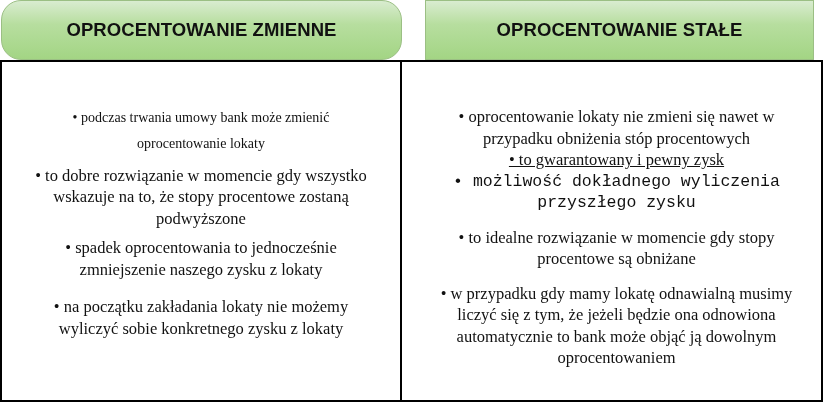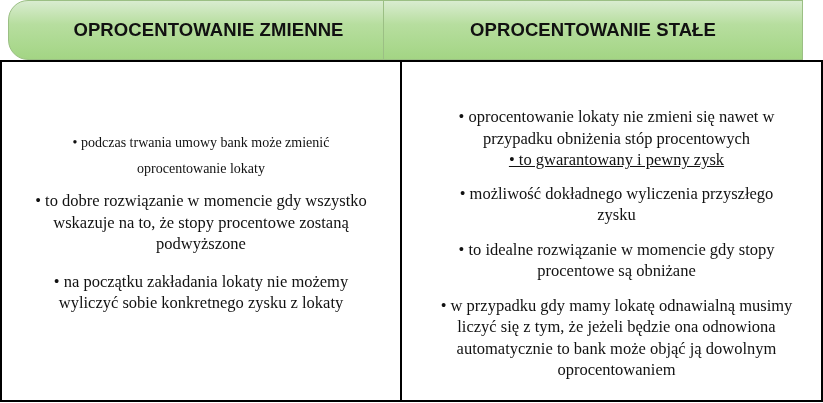--- a/index.html
+++ b/index.html
@@ -10,22 +10,22 @@
   }
   .header {
     position:absolute; top:0; height:60px;
     background: linear-gradient(to bottom, #d9ecd0 0%, #b7de9f 40%, #a3d584 100%);
     border:1px solid #9bbf84;
     box-sizing:border-box;
     display:flex; align-items:center; justify-content:center;
     font-family:"Liberation Sans", sans-serif; font-weight:bold;
     font-size:18.5px; color:#111; letter-spacing:0.1px;
   }
-  .h-left { left:8px; width:401px;border-radius:20px; }
-  .h-right { left:383px; width:420px; }
+  .h-left { left:1px; width:401px;border-radius:20px; }
+  .h-right { left:425px; width:389px; }
   .body-cell {
     position:absolute; top:60px; height:342px;
     box-sizing:border-box;
     border-top:2px solid #000;
     border-bottom:2px solid #000;
     display:flex; flex-direction:column; justify-content:center; align-items:center;
     font-family:"Liberation Serif", serif; color:#111; text-align:center;
   }
   .b-left { left:0; width:402px; border-left:2px solid #000; border-right:2px solid #000; padding:0 18px; }
   .b-right { left:402px; width:421px; border-right:2px solid #000; padding:0 12px 0 22px; justify-content:flex-start; padding-top:44px;text-align:center; }
@@ -37,26 +37,27 @@
 <body>
 
 <div class="table">
   <div class="header h-left">OPROCENTOWANIE ZMIENNE</div>
   <div class="header h-right">OPROCENTOWANIE STAŁE</div>
 
   <div class="body-cell b-left">
     <div class="items">
       <div class="item small" style="line-height:26px;width:260px;margin:0 auto;">• podczas trwania umowy bank może zmienić oprocentowanie lokaty</div>
       <div class="item" style="width:365px;margin:8px auto;">• to dobre rozwiązanie w momencie gdy wszystko wskazuje na to, że stopy procentowe zostaną podwyższone</div>
+      <div class="item" style="width:300px;margin:0 auto;">• spadek oprocentowania to jednocześnie zmniejszenie naszego zysku z lokaty</div>
       <div class="item" style="width:320px;margin:16px auto;">• na początku zakładania lokaty nie możemy wyliczyć sobie konkretnego zysku z lokaty</div>
     </div>
   </div>
 
   <div class="body-cell b-right">
     <div class="items">
       <div class="item" style="width:370px;margin:0 auto;">• oprocentowanie lokaty nie zmieni się nawet w przypadku obniżenia stóp procentowych</div>
       <div class="item" style="width:370px;margin:0 auto;text-decoration:underline;">• to gwarantowany i pewny zysk</div>
-      <div class="item" style="width:350px;margin:12px auto;">• możliwość dokładnego wyliczenia przyszłego zysku</div>
+      <div class="item" style="width:350px;margin:0 auto;font-family:Liberation Mono, monospace;">• możliwość dokładnego wyliczenia przyszłego zysku</div>
       <div class="item" style="width:360px;margin:13px auto;">• to idealne rozwiązanie w momencie gdy stopy procentowe są obniżane</div>
       <div class="item" style="width:390px;margin:8px auto;">• w przypadku gdy mamy lokatę odnawialną musimy liczyć się z tym, że jeżeli będzie ona odnowiona automatycznie to bank może objąć ją dowolnym oprocentowaniem</div>
     </div>
   </div>
 </div>
 
 </body></html>

